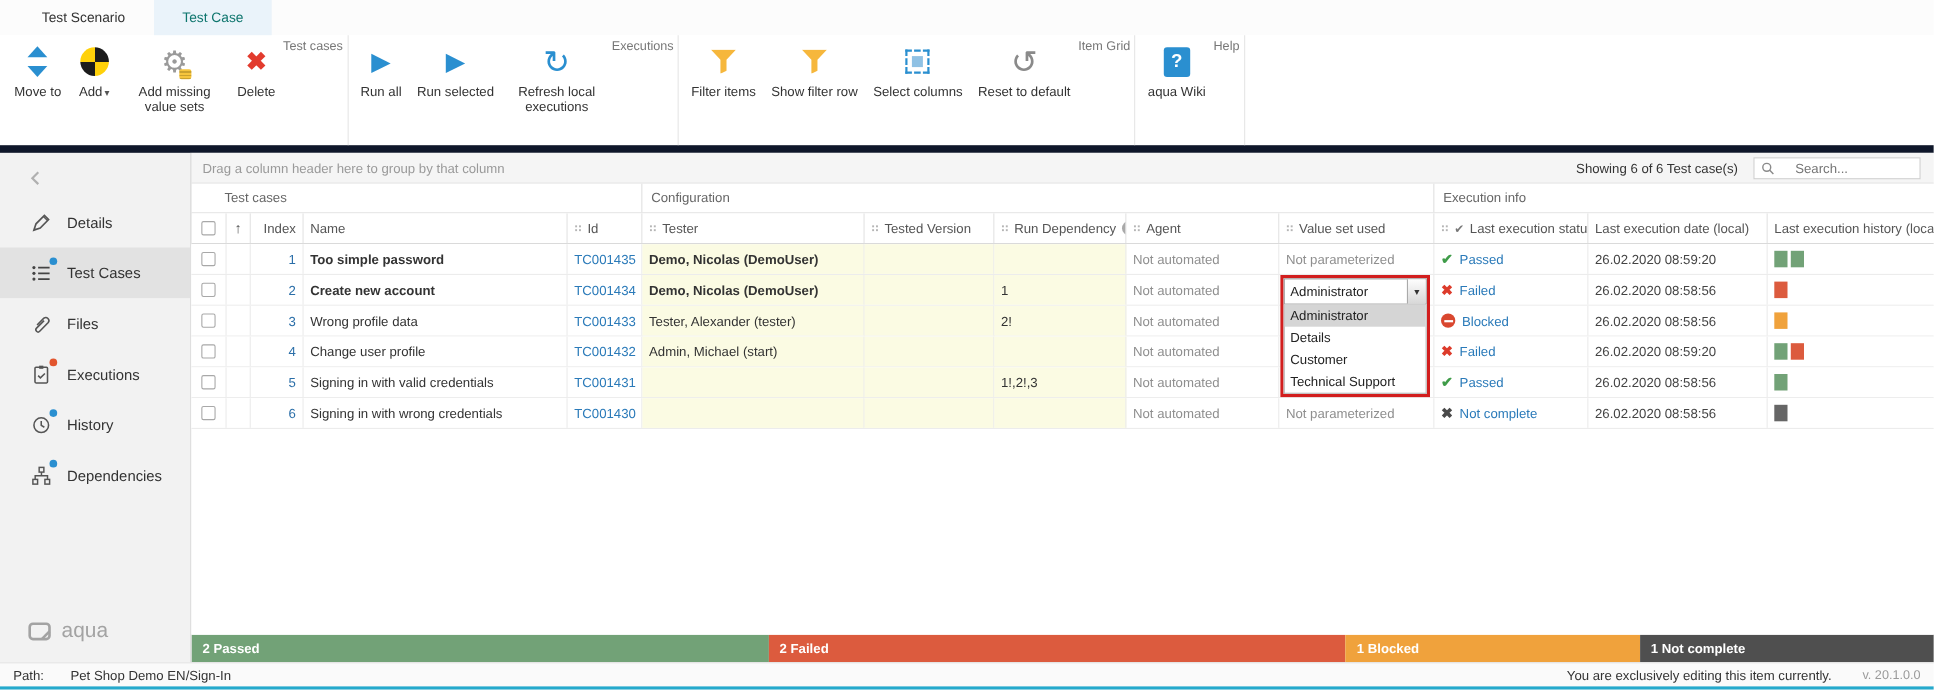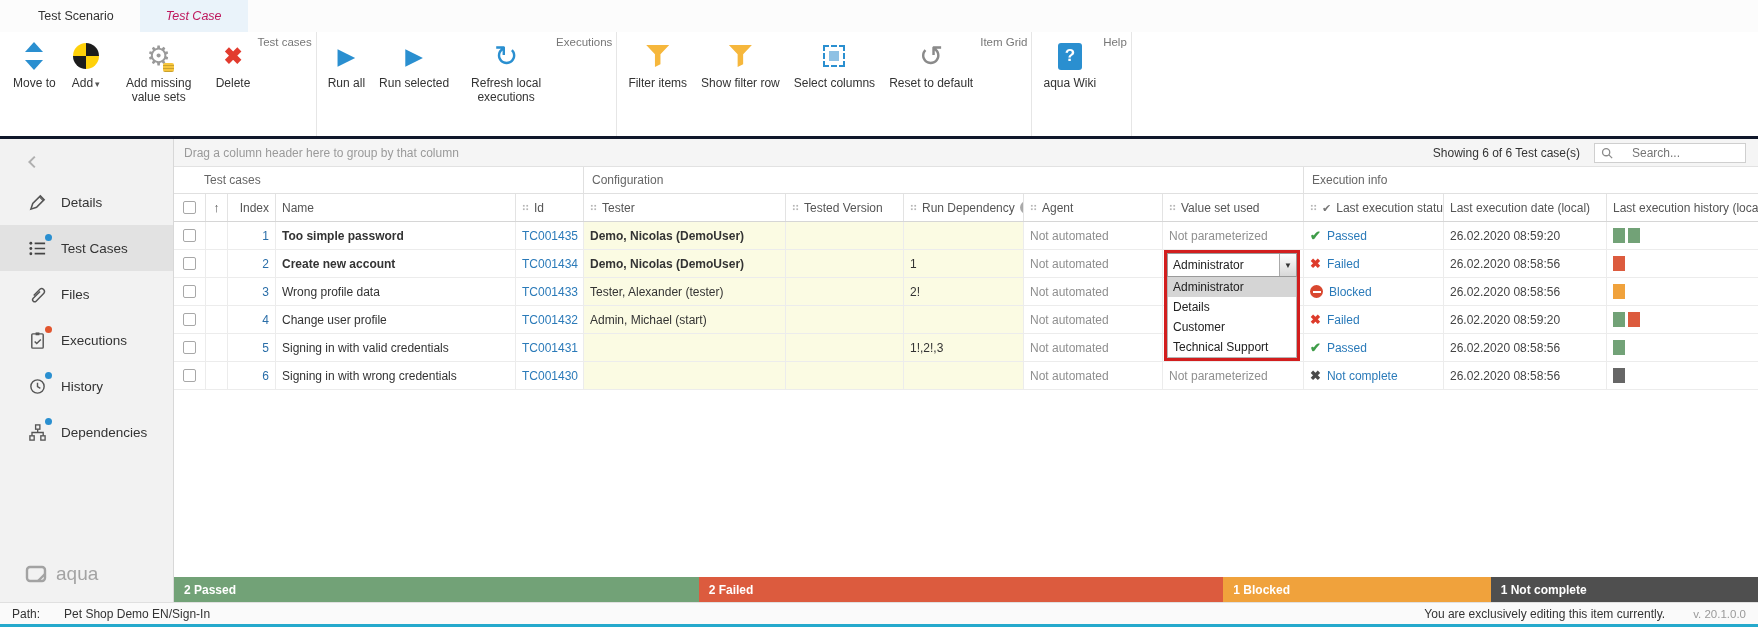--- a/index.html
+++ b/index.html
@@ -1,24 +1,24 @@
 <!DOCTYPE html>
 <html><head>
 <meta charset="utf-8">
 <style>
   * { box-sizing: border-box; margin: 0; padding: 0; }
   html,body { width:1758px; height:627px; overflow:hidden; }
   body { font-family:"Liberation Sans", sans-serif; background:#fff; color:#333; }
   .app { width:1758px; height:627px; display:flex; flex-direction:column; }
 
   
-  .ribbon { height:139px; border-bottom:3px solid #0f172a; display:flex; flex-direction:column; background:#fff; flex-shrink:0;}
+  .ribbon { height:139px; border-bottom:7px solid #0f172a; display:flex; flex-direction:column; background:#fff; flex-shrink:0;}
   .tabstrip { height:32px; display:flex; align-items:stretch; padding-left:12px; background:#fcfcfc; }
   .tab { display:flex; align-items:center; padding:0 26px; font-size:12.5px; color:#333; }
-  .tab.active { background:#eaf3fa; color:#be185d;font-style:italic; }
+  .tab.active { background:#eaf3fa; color:#0f766e; }
   .ribbon-body { flex:1; display:flex; align-items:stretch; padding-left:2px; }
   .ribbon-group { display:flex; border-right:1px solid #e6e6e6; padding:0 4px; }
   .rg-buttons { flex:1; display:flex; align-items:flex-start; padding-top:3px; }
   .rbtn { display:flex; flex-direction:column; align-items:center; gap:2px; padding:3px 7px; min-width:46px; font-size:12px; color:#333; text-align:center; }
   .rbtn .lbl { line-height:1.2; max-width:86px; }
   .rg-label { height:20px; display:flex; align-items:center; justify-content:center; font-size:11.5px; color:#777; }
   .gi { height:36px; display:flex; align-items:center; justify-content:center; }
   .caret { font-size:9px; color:#555; margin-left:2px; }
 
   .gi-move svg{ display:block; }

